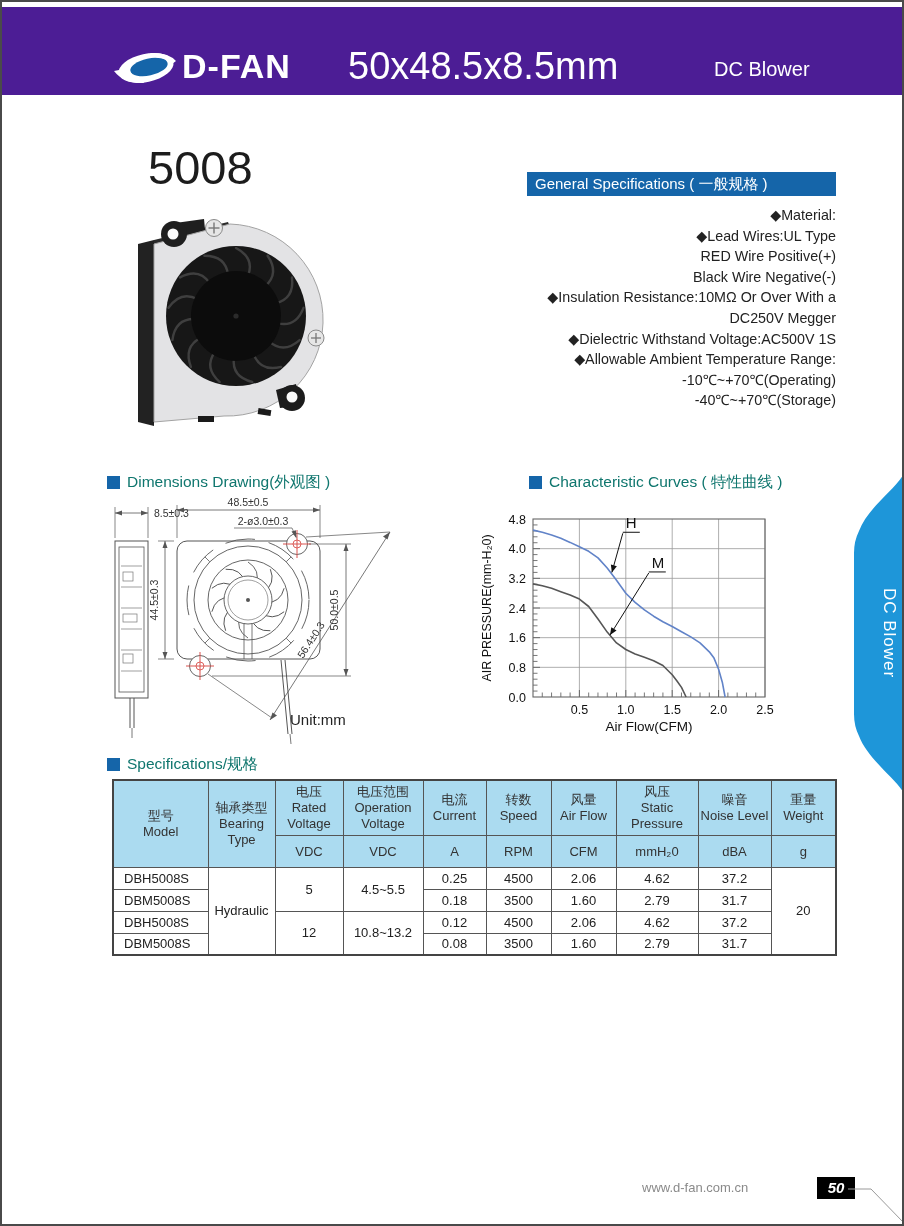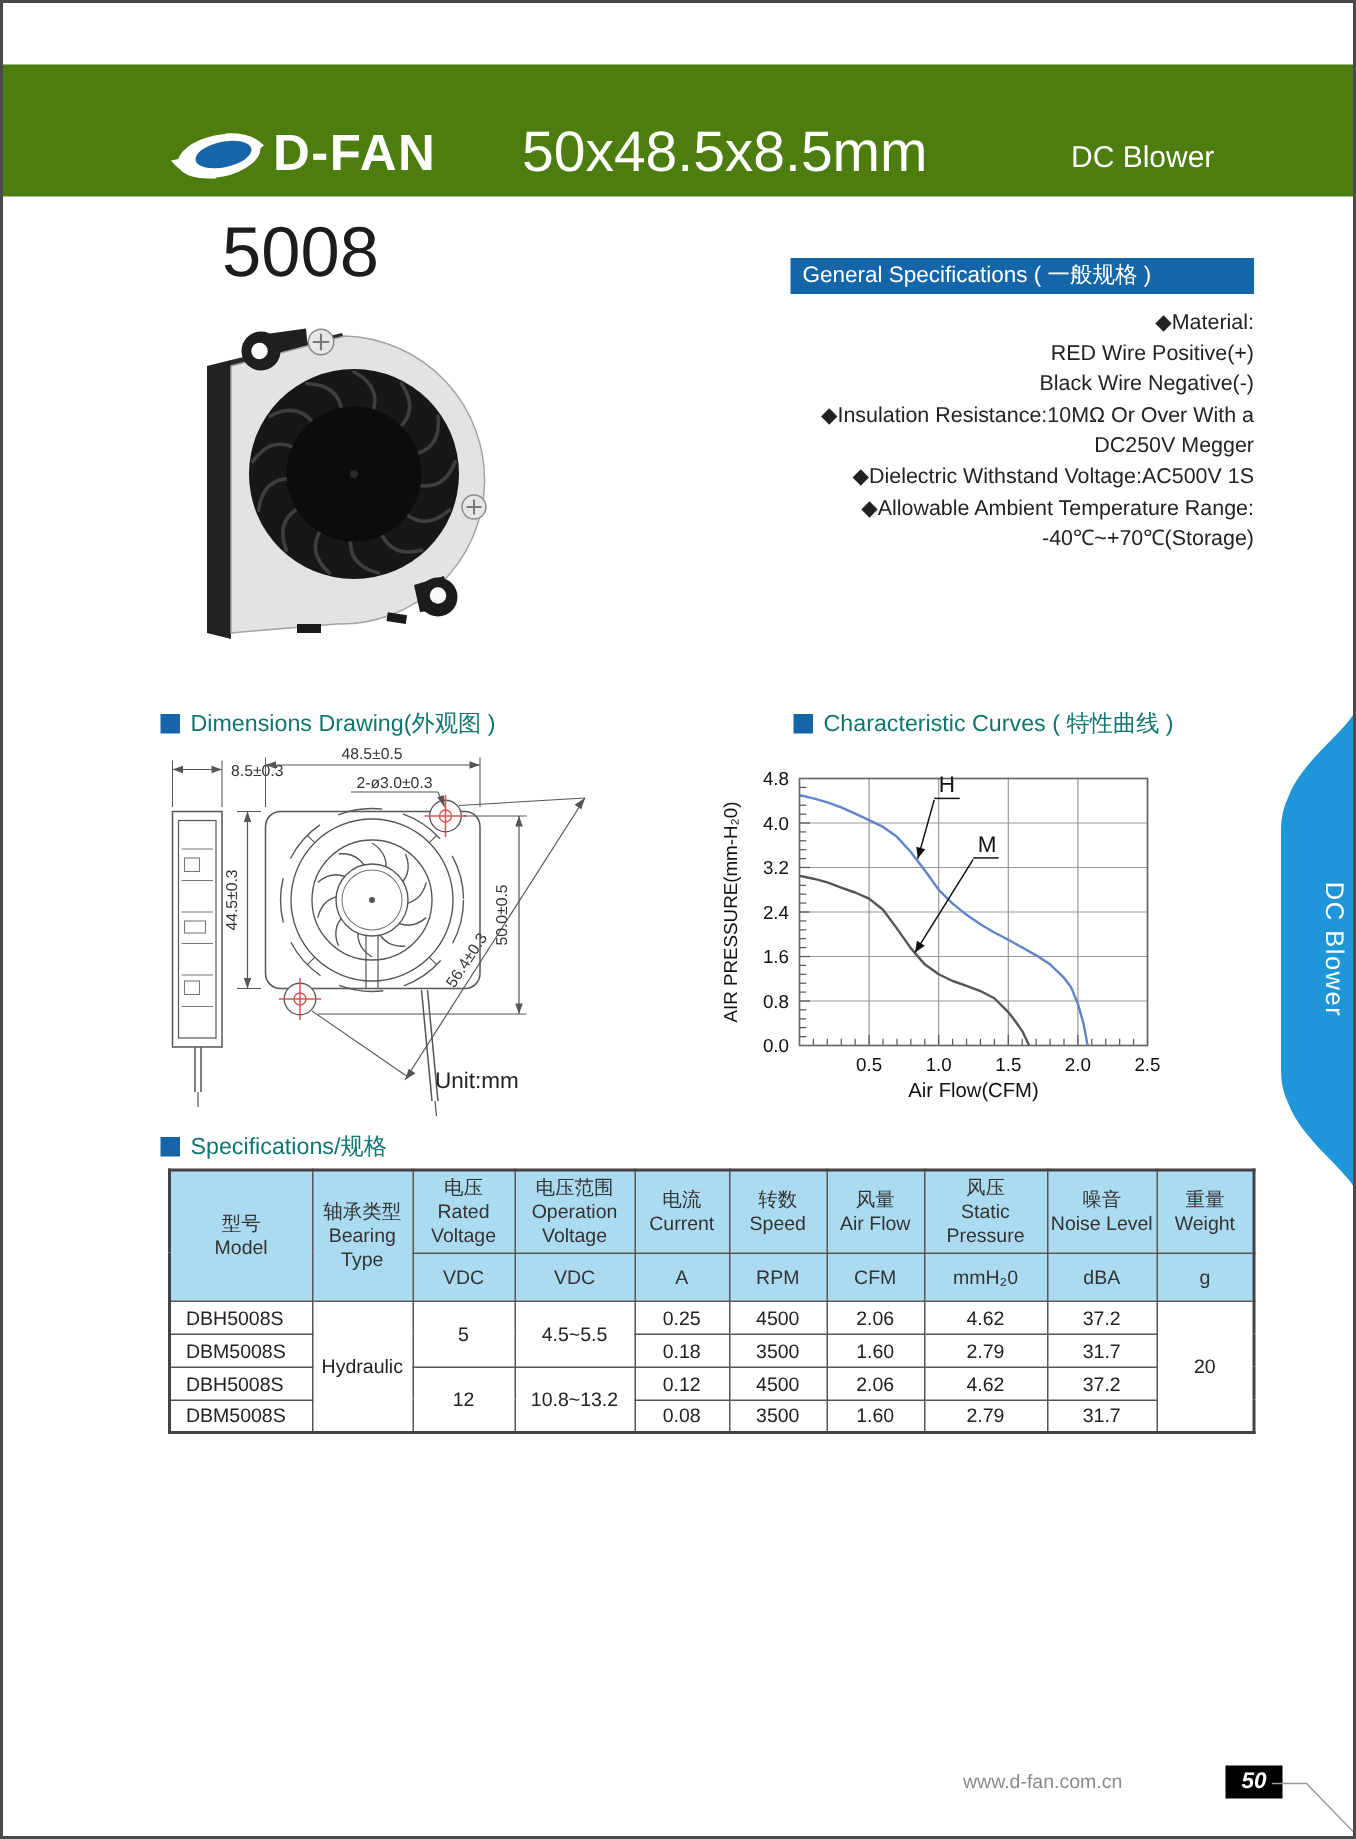--- a/index.html
+++ b/index.html
@@ -2,21 +2,21 @@
 <html><head>
 <meta charset="utf-8">
 <style>
   * { margin:0; padding:0; box-sizing:border-box; }
   html,body { background:#fff; }
   body { font-family:"Liberation Sans", sans-serif; }
   #page { position:relative; width:904px; height:1226px; background:#fff;
           border:2px solid #4a4a4a; overflow:hidden; }
 
   
-  .header { position:absolute; left:0; right:0; top:5px; height:88px; background:#4d7c0f;margin-top:36px; }
+  .header { position:absolute; left:0; right:0; top:5px; height:88px; background:#4c1d95; }
   .logo { position:absolute; left:110px; top:40px; width:70px; height:44px; }
   .brand { position:absolute; left:180px; top:40px; font-size:34px; font-weight:bold;
            color:#fff; letter-spacing:1px; }
   .prod-size { position:absolute; left:346px; top:38px; font-size:38px; color:#fff; }
   .hdr-sub { position:absolute; left:712px; top:51px; font-size:20px; color:#fff; }
 
   
   .model-no { position:absolute; left:146px; top:138px; font-size:47px; color:#1c1c1c; }
   .photo { position:absolute; left:108px; top:196px; }
 
@@ -115,26 +115,28 @@
     <circle cx="182" cy="200" r="13" fill="#1c1c1c"></circle>
     <circle cx="182" cy="199" r="5.5" fill="#fafafa"></circle>
     <rect x="88" y="218" width="16" height="6" fill="#1a1a1a"></rect>
     <rect x="148" y="211" width="13" height="6" transform="rotate(9 154 214)" fill="#1a1a1a"></rect>
   </svg>
 
   <div class="gs">
     <div class="gs-bar">General Specifications ( 一般规格 )</div>
     <div class="gs-list">
       <div class="gs-line">◆Material:</div>
+      <div class="gs-line">◆Lead Wires:UL Type</div>
       <div class="gs-line cont">RED Wire Positive(+)</div>
       <div class="gs-line cont">Black Wire Negative(-)</div>
       <div class="gs-line">◆Insulation Resistance:10MΩ Or Over With a</div>
       <div class="gs-line cont">DC250V Megger</div>
       <div class="gs-line">◆Dielectric Withstand Voltage:AC500V 1S</div>
       <div class="gs-line">◆Allowable Ambient Temperature Range:</div>
+      <div class="gs-line cont">-10℃~+70℃(Operating)</div>
       <div class="gs-line cont">-40℃~+70℃(Storage)</div>
     </div>
   </div>
 
   <div class="sec-title" id="sec-dims">
     <span class="sec-bullet"></span>
     <span>Dimensions Drawing(外观图 )</span>
   </div>
   <div class="sec-title" id="sec-curves">
     <span class="sec-bullet"></span>

